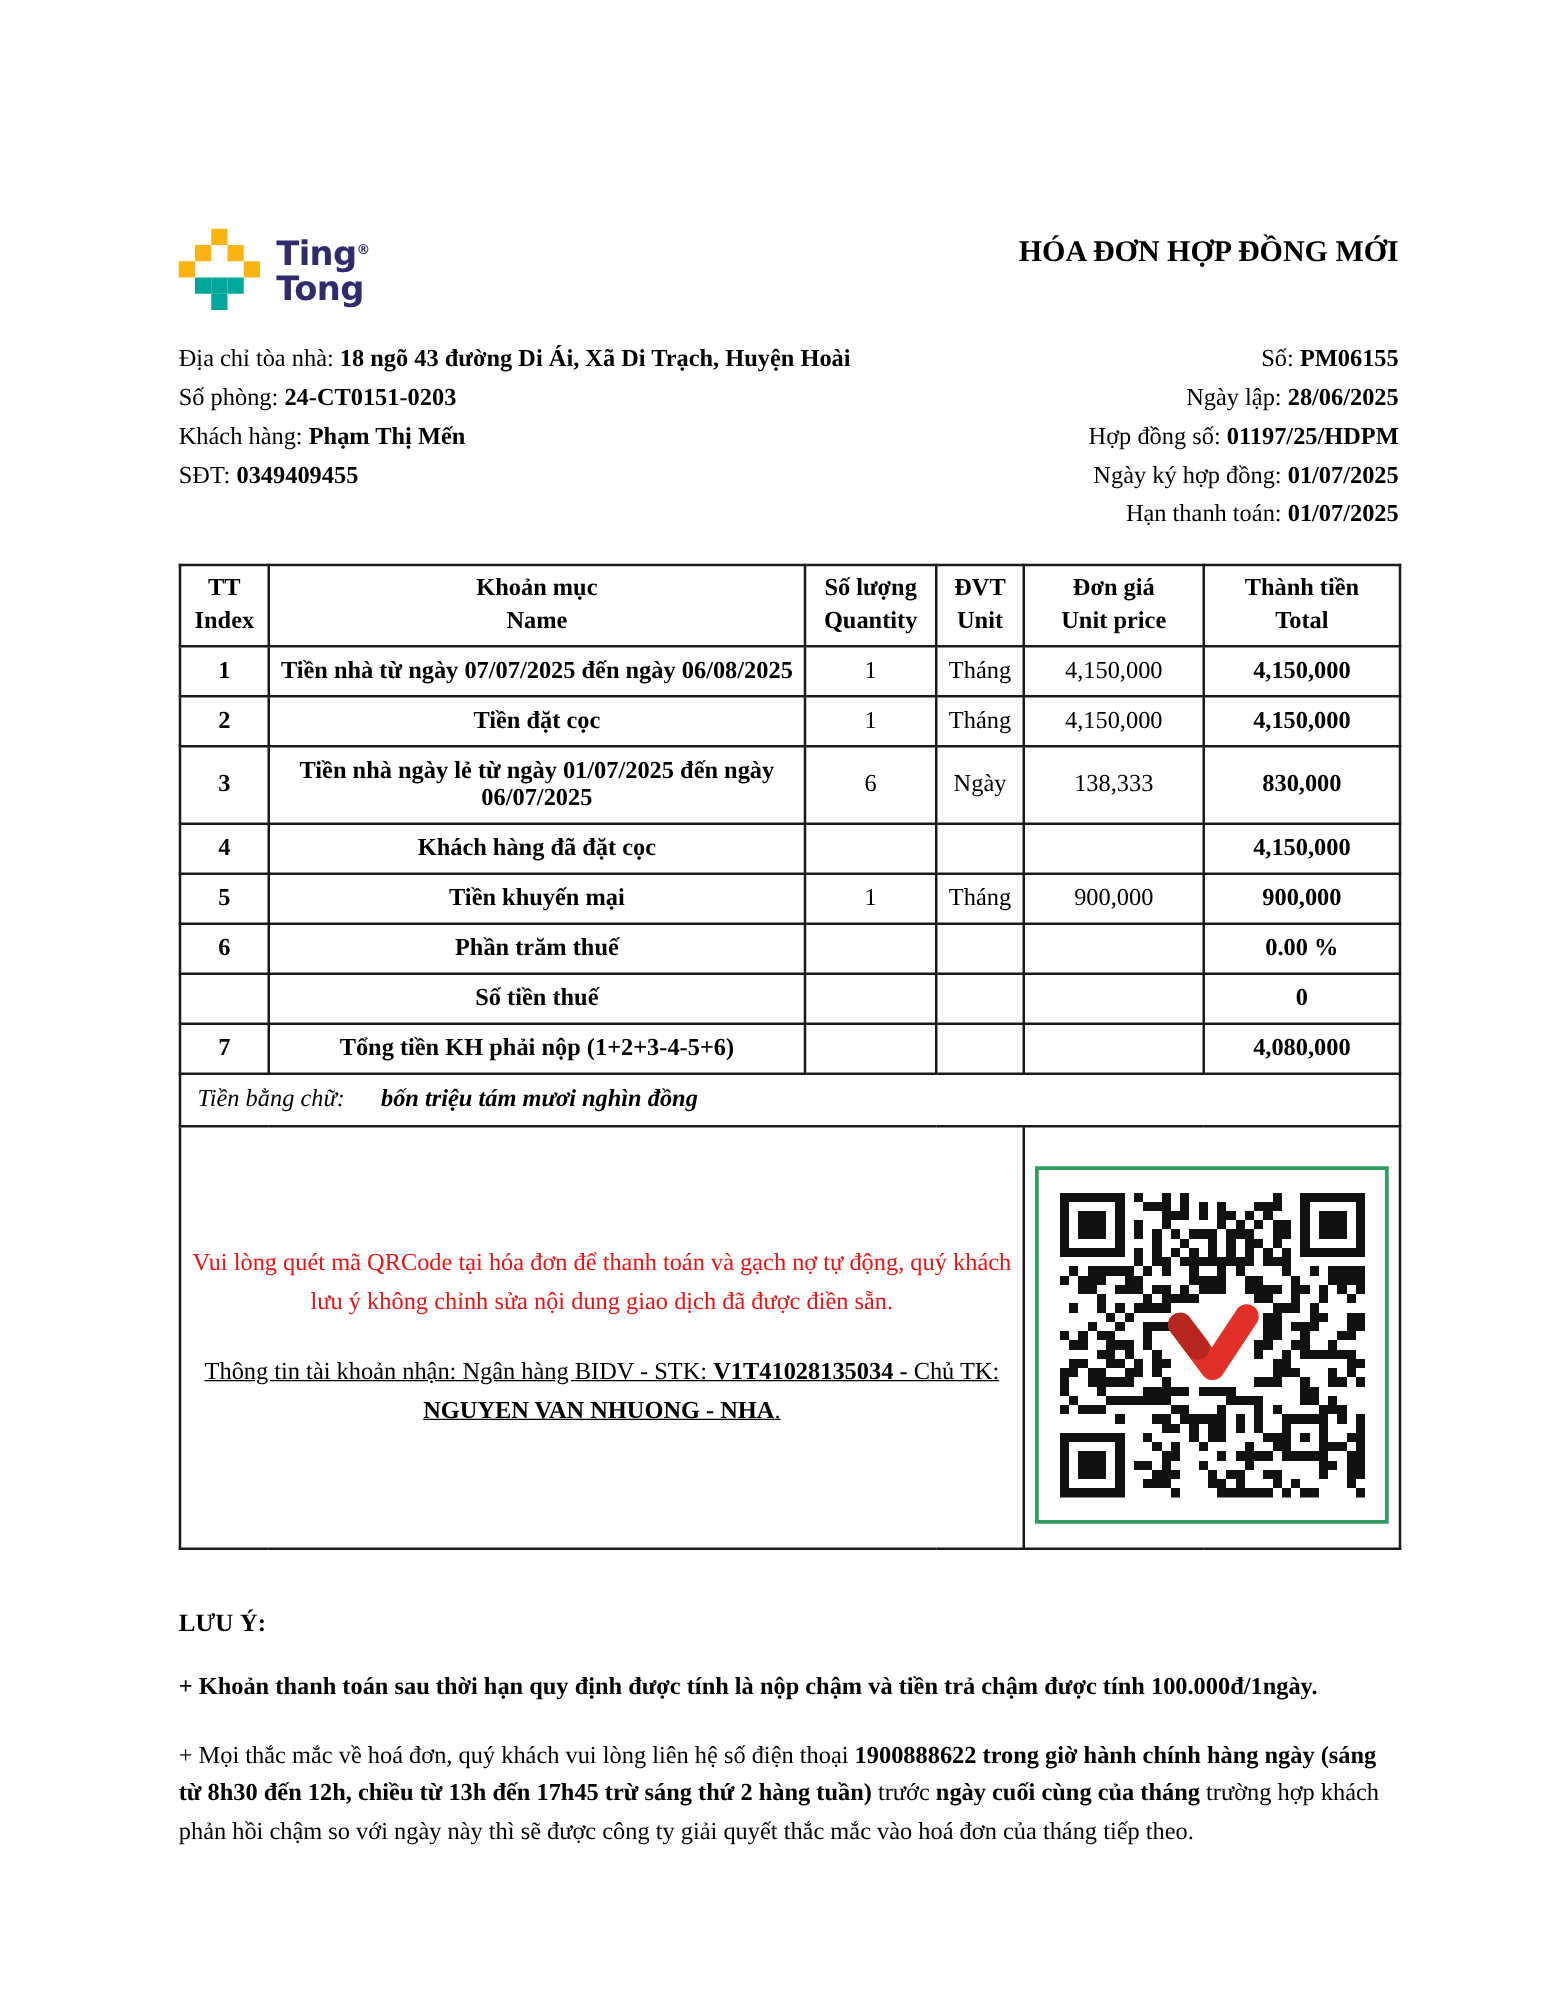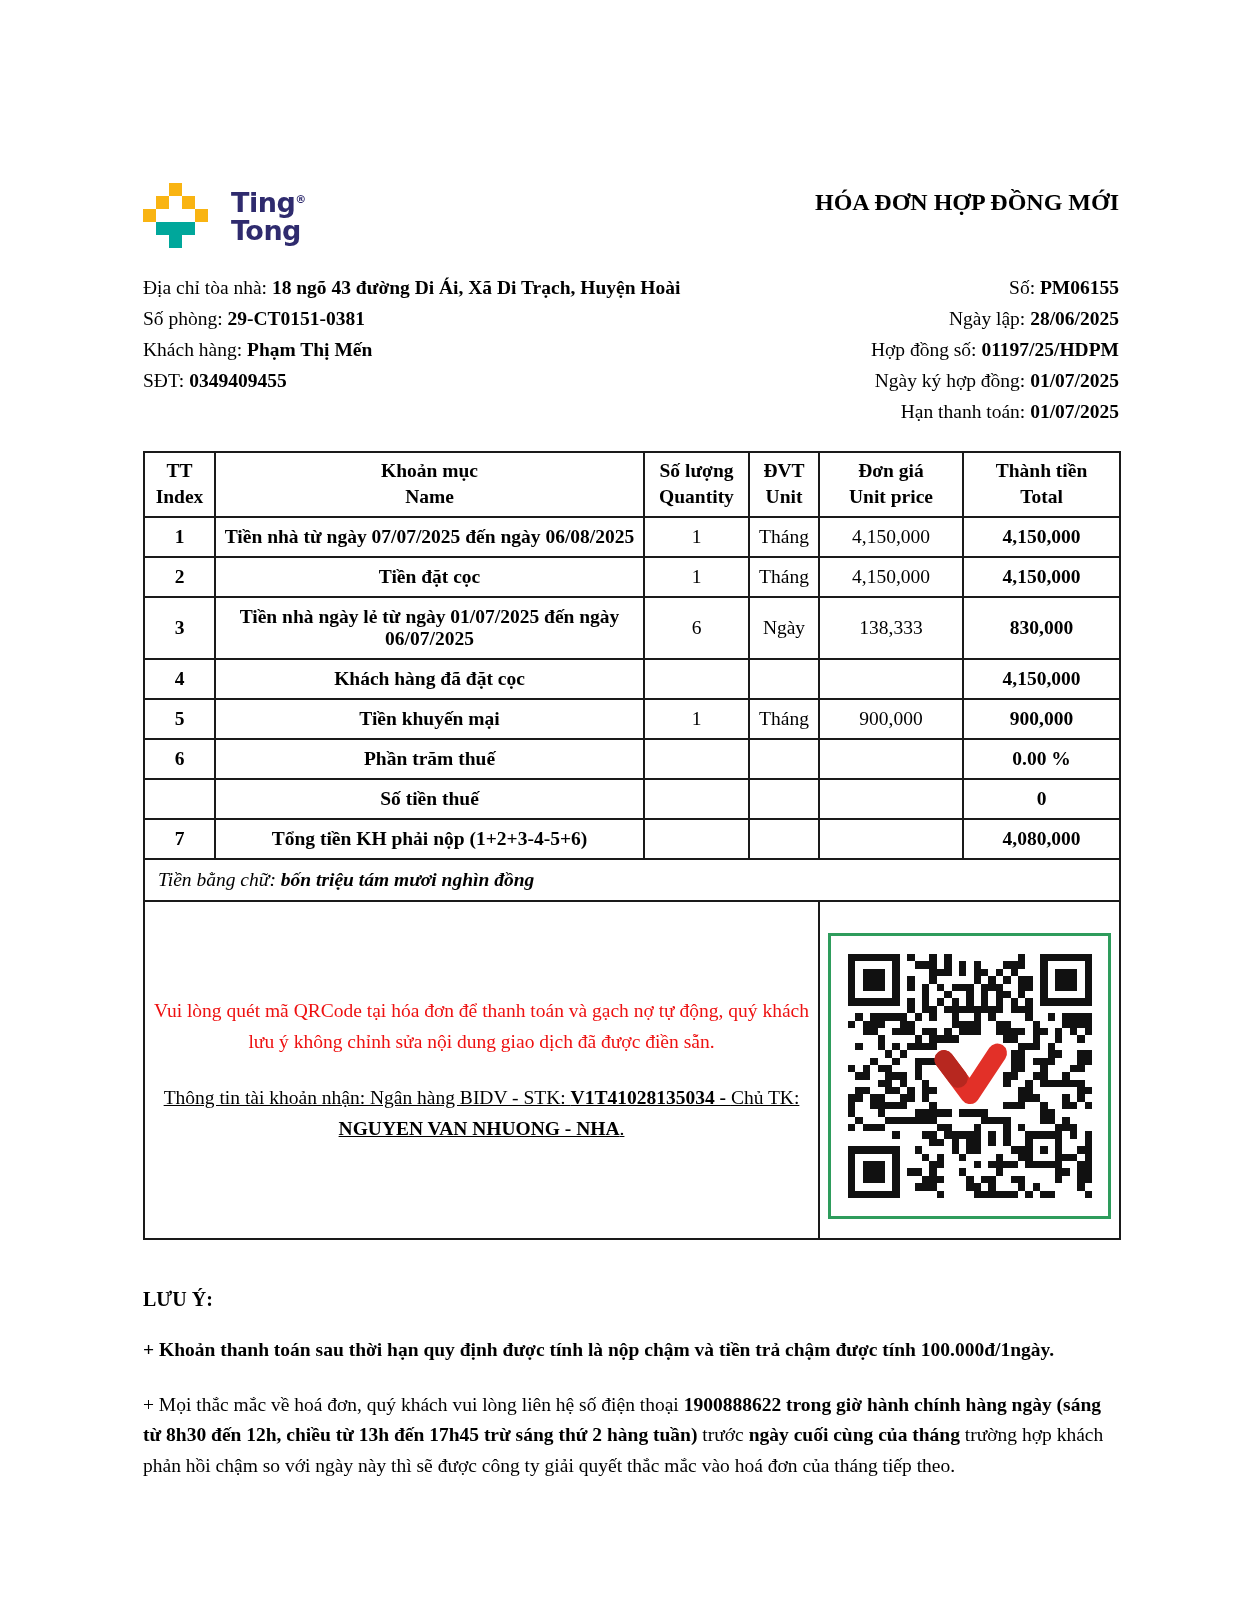--- a/index.html
+++ b/index.html
@@ -4,21 +4,21 @@
 <style>
   html,body{margin:0;padding:0;}
   body{
     width:1236px;height:1600px;background:#ffffff;overflow:hidden;
     font-family:"Liberation Serif",serif;color:#000;
   }
   .content{margin:0 117px 0 143px;}
 
   
   .header-row{display:flex;justify-content:space-between;align-items:flex-start;padding-top:183px;}
-  .logo{display:flex;align-items:center;gap:23px;}
+  .logo{display:flex;align-items:center;gap:13px;}
   .logo-icon{display:grid;grid-template-columns:repeat(5,13px);grid-template-rows:repeat(5,13px);}
   .logo-icon i{display:block;width:13px;height:13px;}
   .py{background:var(--brand-yellow,#F9B412);}
   .pt{background:var(--brand-teal,#00A79B);}
   .logo-text{
     font-family:"DejaVu Sans",sans-serif;font-weight:bold;
     color:var(--brand-navy,#2F2B6E);font-size:27px;line-height:28px;letter-spacing:-0.5px;
   }
   .reg-mark{font-size:11px;vertical-align:9px;}
   .doc-title{font-size:24px;font-weight:bold;margin:6px 0 0 0;}
@@ -29,21 +29,21 @@
   .info-right{flex:1;text-align:right;}
 
   
   table.items{width:100%;border-collapse:collapse;table-layout:fixed;margin-top:24px;font-size:19.5px;border-radius:32px;}
   table.items th,table.items td{border:2px solid #1a1a1a;vertical-align:middle;text-align:center;padding:8px 6px;}
   table.items th{font-weight:bold;line-height:1.35;padding:5px 4px;}
   td.name{text-align:left;padding-left:13px;padding-right:13px;font-weight:bold;}
   td.tt{font-weight:bold;}
   td.total{font-weight:bold;}
   tr.words td{text-align:left;font-style:italic;padding:9px 13px;}
-  tr.words b{}
+  tr.words b{margin-left:24px;}
 
   td.boxtext{text-align:left;padding:20px 20px 20px 18px;}
   .red-note{color:var(--alert-red,#EE1111);line-height:31px;margin:0 0 25px 0;}
   .acct{line-height:31px;margin:0;text-decoration:underline;}
   td.qrcell{padding:0;height:320px;vertical-align:top;}
   .qr-frame{
     box-sizing:border-box;width:283px;height:286px;margin:12px auto 0 auto;
     border:3px solid var(--qr-frame-green,#2E9C5C);background:#fff;
     display:flex;align-items:center;justify-content:center;
   }
@@ -76,21 +76,21 @@
         <div><span>Ting</span><span class="reg-mark">®</span></div>
         <div>Tong</div>
       </div>
     </div>
     <h1 class="doc-title">HÓA ĐƠN HỢP ĐỒNG MỚI</h1>
   </div>
 
   <div class="info-row">
     <div class="info-left">
       <div><span>Địa chỉ tòa nhà: </span><b>18 ngõ 43 đường Di Ái, Xã Di Trạch, Huyện Hoài</b></div>
-      <div><span>Số phòng: </span><b>29-CT0151-0381</b></div>
+      <div><span>Số phòng: </span><b>24-CT0151-0203</b></div>
       <div><span>Khách hàng: </span><b>Phạm Thị Mến</b></div>
       <div><span>SĐT: </span><b>0349409455</b></div>
     </div>
     <div class="info-right">
       <div><span>Số: </span><b>PM06155</b></div>
       <div><span>Ngày lập: </span><b>28/06/2025</b></div>
       <div><span>Hợp đồng số: </span><b>01197/25/HDPM</b></div>
       <div><span>Ngày ký hợp đồng: </span><b>01/07/2025</b></div>
       <div><span>Hạn thanh toán: </span><b>01/07/2025</b></div>
     </div>

